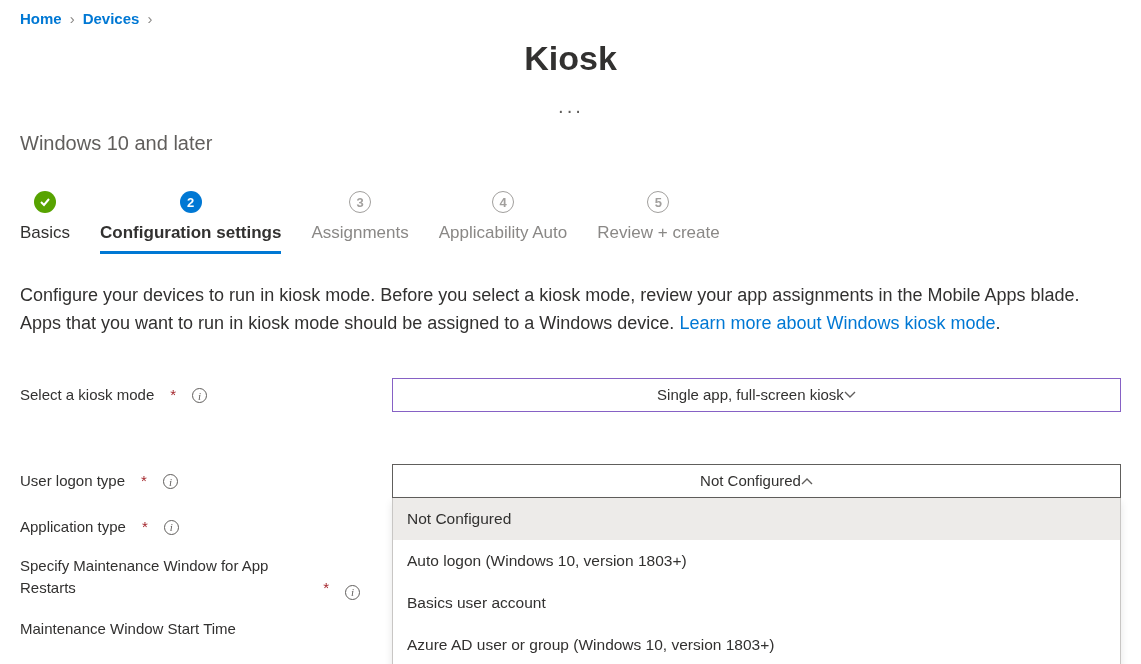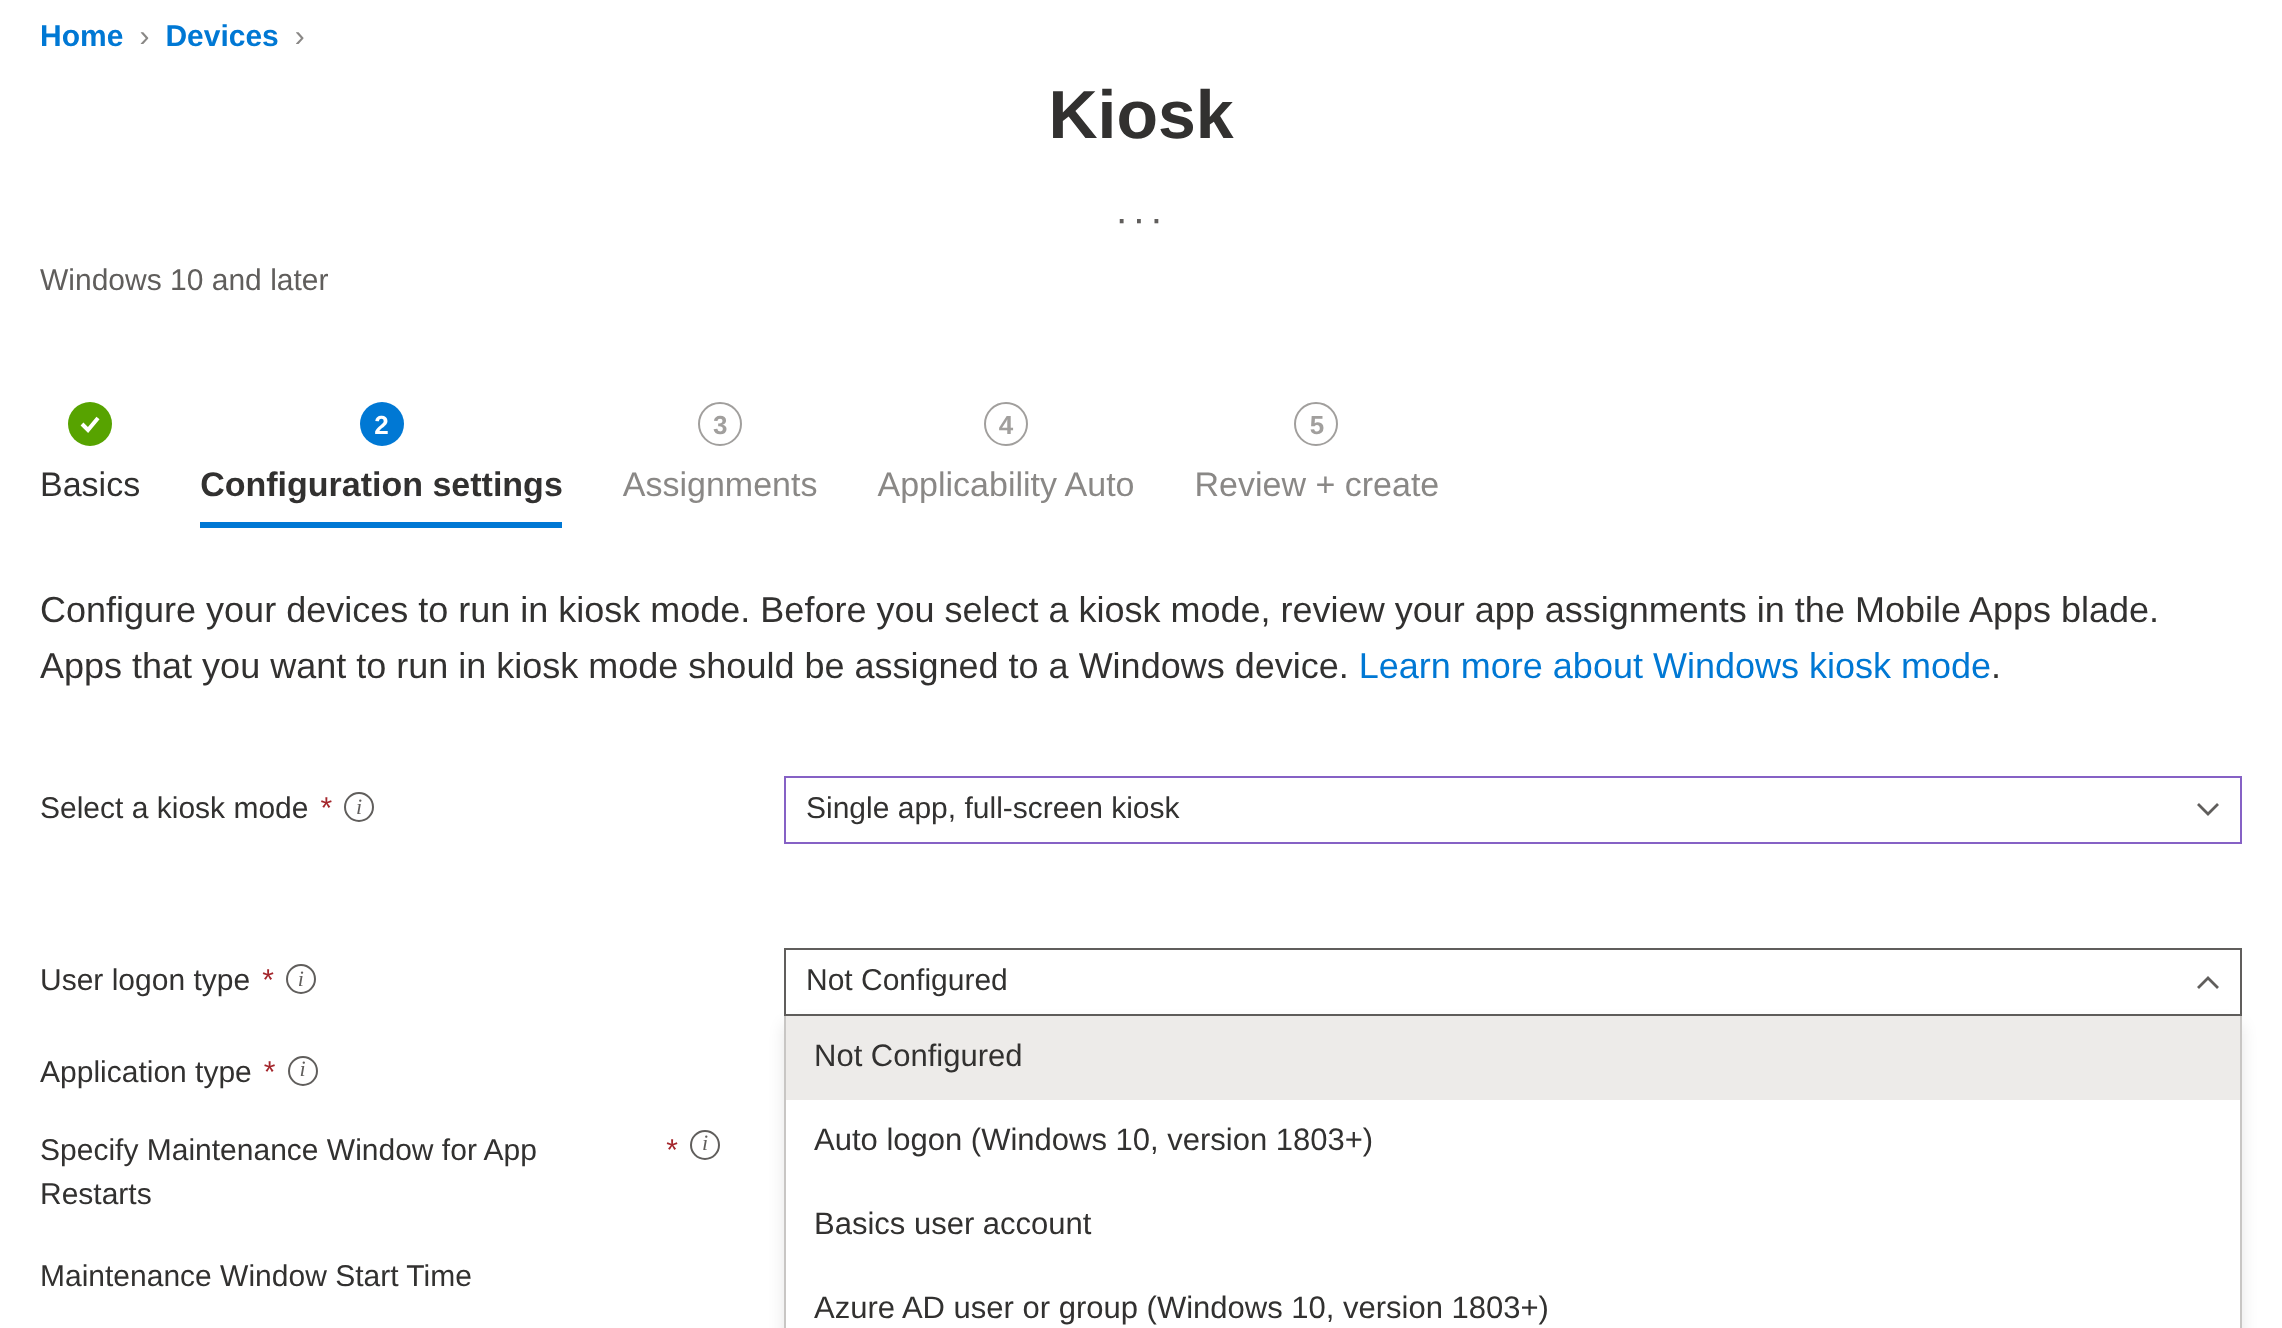--- a/index.html
+++ b/index.html
@@ -31,24 +31,24 @@
       color: #323130;
     }
     .more-dots {
       font-size: 20px;
       color: #605e5c;
       line-height: 36px;
       cursor: pointer;
       letter-spacing: 2px;
     }
     .subtitle {
-      font-size: 15px;
+      font-size: 20px;
       color: #605e5c;
       margin-top: 4px;
-      margin-bottom: 52px;
+      margin-bottom: 36px;
     }
     .wizard {
       display: flex;
       align-items: center;
       gap: 30px;
       margin-bottom: 28px;
     }
     .step {
       display: flex;
       align-items: center;
@@ -80,22 +80,22 @@
     }
     .description a { color: #0078d4; text-decoration: none; }
     .form-row {
       display: flex;
       align-items: center;
       margin-bottom: 20px;
     }
     .form-row .label-col {
       width: 372px;
       display: flex;
-      align-items: flex-start;
-      gap: 6px;
+      align-items: flex-end;
+      gap: 16px;
       font-size: 15px;
       color: #323130;
       flex-shrink: 0;
     }
     .form-row.multiline { align-items: flex-start; }
     .form-row.multiline .label-col { line-height: 1.5; max-width: 340px; }
     .req { color: #a4262c; font-weight: 400; }
     .info-icon {
       width: 15px; height: 15px;
       border: 1px solid #605e5c;
@@ -109,21 +109,21 @@
       font-style: italic;
       flex-shrink: 0;
       cursor: default;
     }
     .select-box {
       flex: 1;
       border: 1px solid #605e5c;
       height: 34px;
       display: flex;
       align-items: center;
-      justify-content: space-between;
+      justify-content: center;
       padding: 0 10px;
       font-size: 15px;
       background: #fff;
       cursor: pointer;
       max-width: 730px;
     }
     .select-box.primary { border-color: #8661c5; }
     .chevron { color: #605e5c; font-size: 13px; }
     .dropdown-wrapper { position: relative; flex: 1; max-width: 730px; }
     .dropdown {

